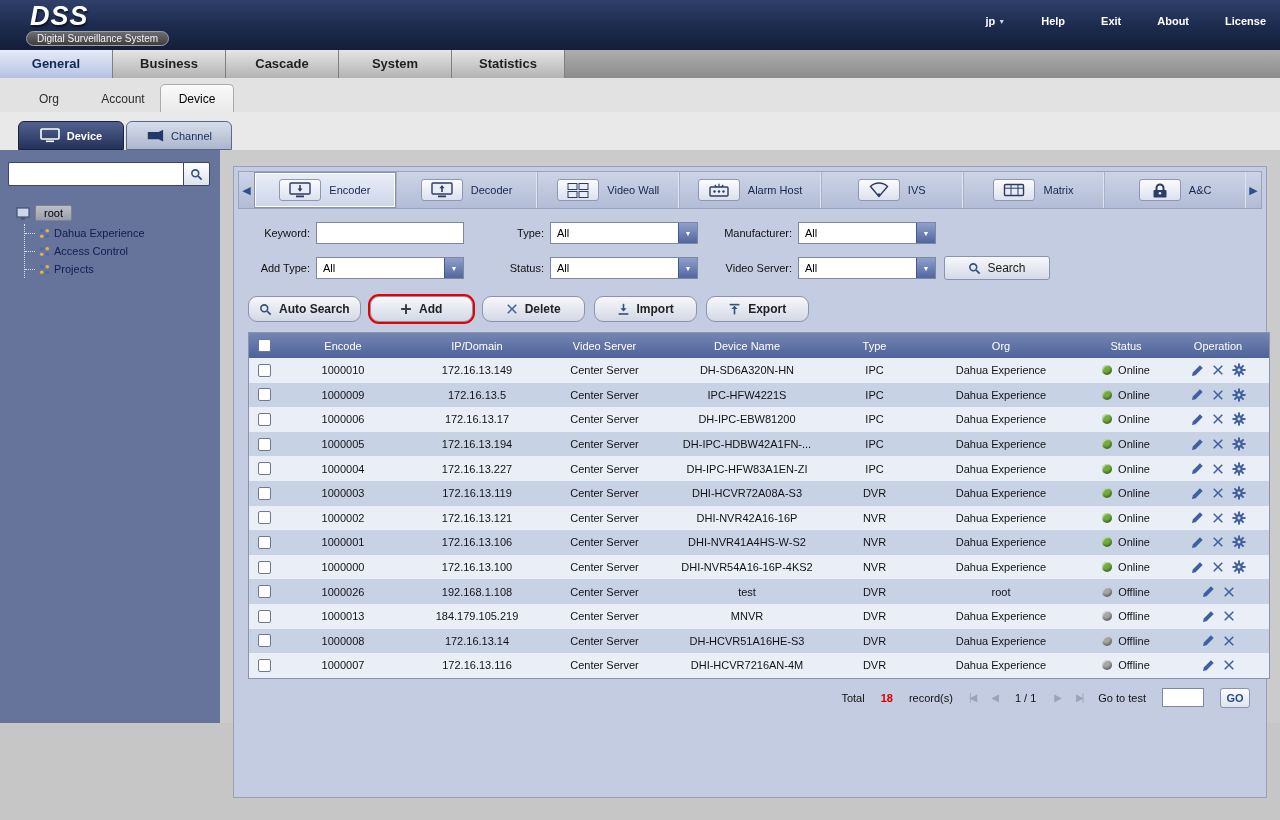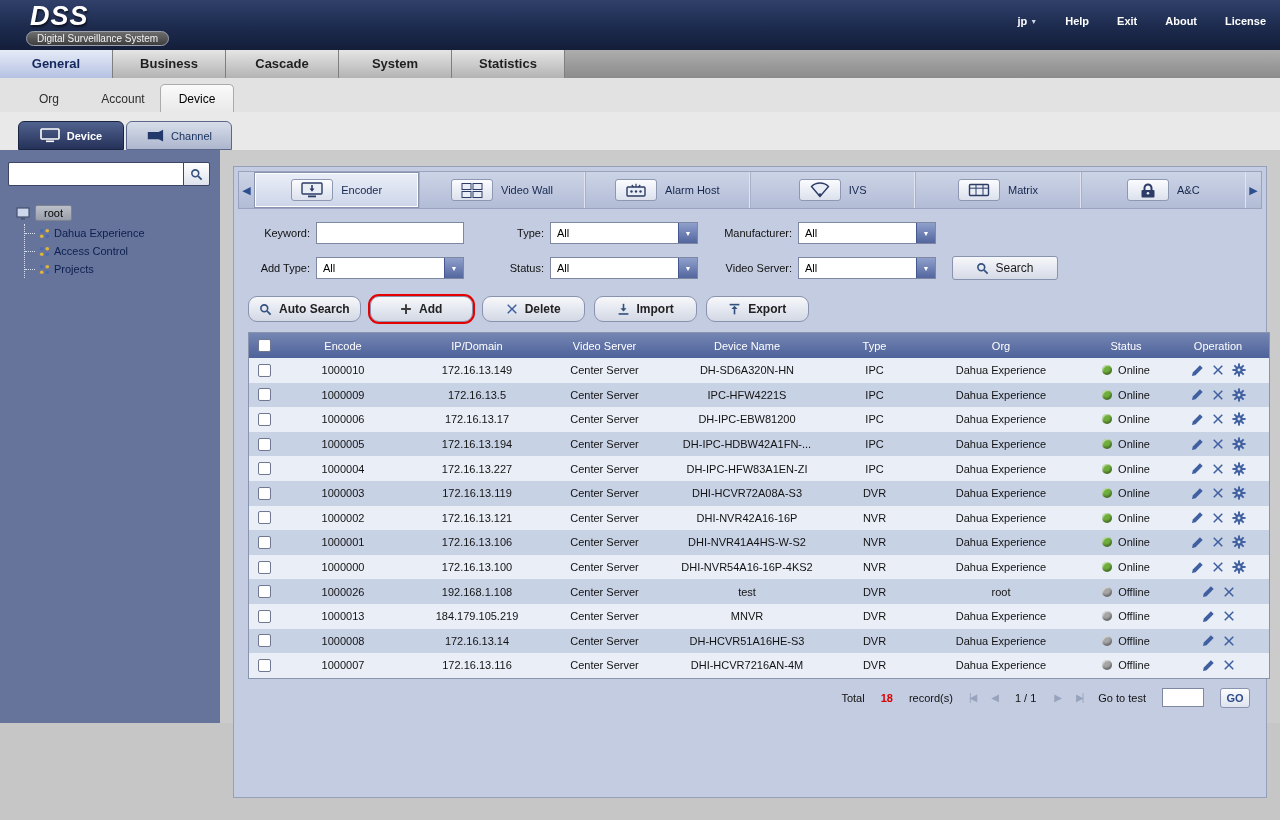--- a/index.html
+++ b/index.html
@@ -3,21 +3,21 @@
 <meta charset="utf-8">
 <style>
   *{box-sizing:border-box;margin:0;padding:0}
   body{width:1280px;height:820px;font-family:"Liberation Sans",sans-serif;background:#c6c6c6;overflow:hidden}
   .app{width:1280px;height:723px;display:flex;flex-direction:column}
 
   
   .topbar{height:50px;background:linear-gradient(180deg,#30406a 0%,#1c2a4d 55%,#141e3a 100%);position:relative;flex:0 0 auto}
   .logo{position:absolute;left:30px;top:1px;color:#fff;font-size:27px;font-weight:bold;font-style:italic;letter-spacing:1px;text-shadow:1px 2px 2px rgba(0,0,0,.6)}
   .tagline{position:absolute;left:26px;top:31px;background:linear-gradient(#6e6e6e,#3e3e3e);border:1px solid #9aa0ac;border-radius:9px;color:#f2f2f2;font-size:10px;padding:1px 10px;white-space:nowrap}
-  .top-links{position:absolute;right:14px;top:15px;display:flex;gap:28px;align-items:center}
+  .top-links{position:absolute;right:14px;top:15px;display:flex;gap:36px;align-items:center}
   .top-link{color:#fff;font-size:11px;font-weight:bold;cursor:pointer;display:flex;align-items:center;gap:3px}
   .caret{font-size:7px;color:#cdd5e6}
 
   
   .main-tabs{height:28px;background:linear-gradient(#adadad,#8b8b8b);display:flex;flex:0 0 auto}
   .main-tab{width:113px;line-height:28px;text-align:center;font-size:13px;font-weight:bold;color:#1f1f1f;background:linear-gradient(#e5e5e5,#b3b3b3);border-right:1px solid #7f7f7f;cursor:pointer}
   .main-tab.active{background:linear-gradient(#e6ebf7,#b5c1e2);color:#14275c}
 
   
   .subtab-bar{height:34px;background:#e2e2e2;display:flex;align-items:flex-end;padding-left:12px;flex:0 0 auto}
@@ -61,21 +61,21 @@
   
   .filters{padding:13px 0 2px 10px;flex:0 0 auto}
   .f-row{display:flex;align-items:center;margin-bottom:12px}
   .f-label{font-size:11px;color:#111;text-align:right;padding-right:6px}
   .l1{width:68px}.l2{width:86px}.l3{width:100px}
   .f-input{width:148px;height:22px;border:1px solid #7e88a3;background:#fff;font-size:11px;padding:0 5px;outline:none}
   .sel{width:148px;height:22px;background:#fff;border:1px solid #7e88a3;position:relative;display:flex;align-items:center;font-size:11px;padding-left:6px;cursor:pointer}
   .sel.narrow{width:138px}
   .sel-arrow{position:absolute;right:0;top:0;bottom:0;width:19px;background:linear-gradient(#8fa0cc,#53669e);border-left:1px solid #44578f;color:#fff;font-size:7px;display:flex;align-items:center;justify-content:center}
   .btn{height:24px;background:linear-gradient(#f7f8fb,#d5dae7);border:1px solid #8a93ad;border-radius:3px;display:inline-flex;align-items:center;justify-content:center;gap:6px;font-size:12px;color:#1c1c1c;cursor:pointer;font-family:inherit}
-  .search-button{margin-left:16px;width:106px}
+  .search-button{margin-left:8px;width:106px}
 
   
   .actions{display:flex;gap:9px;padding:2px 0 10px 10px;flex:0 0 auto}
   .action-btn{min-width:103px;height:26px;background:linear-gradient(#f7f8fb,#d3d8e5);border:1px solid #8a93ad;border-radius:9px;display:inline-flex;align-items:center;justify-content:center;gap:7px;font-size:12px;font-weight:bold;color:#222;cursor:pointer;font-family:inherit;padding:0 10px}
   .action-btn.highlighted{outline:2px solid #e60000}
   .a-icon{display:flex;align-items:center}
 
   
   .table{width:1022px;margin-left:10px;border:1px solid #8a93ad;flex:0 0 auto;background:#e9eef7}
   .t-head{display:flex;align-items:center;height:25px;background:linear-gradient(#7586b2,#4e629b);color:#fff;font-size:11px}
@@ -233,20 +233,31 @@
               <div class="device-tab active">
                 <span class="dt-icon">
                   <svg width="22" height="16" viewBox="0 0 22 16" xmlns="http://www.w3.org/2000/svg">
                     <rect x="1" y="1" width="20" height="11" rx="1" fill="#e8edf6" stroke="#2c3c66" stroke-width="1.4"></rect>
                     <path d="M11 3v4" stroke="#2c3c66" stroke-width="1.6"></path>
                     <path d="M8.5 6.5 11 9.8l2.5-3.3z" fill="#2c3c66"></path>
                     <rect x="7" y="13.5" width="8" height="1.8" fill="#2c3c66"></rect>
                   </svg>
                 </span>
                 <span class="dt-label">Encoder</span>
+              </div>
+              <div class="device-tab">
+                <span class="dt-icon">
+                  <svg width="22" height="16" viewBox="0 0 22 16" xmlns="http://www.w3.org/2000/svg">
+                    <rect x="1" y="1" width="20" height="11" rx="1" fill="#e8edf6" stroke="#2c3c66" stroke-width="1.4"></rect>
+                    <path d="M11 10V6" stroke="#2c3c66" stroke-width="1.6"></path>
+                    <path d="M8.5 6.3 11 3l2.5 3.3z" fill="#2c3c66"></path>
+                    <rect x="7" y="13.5" width="8" height="1.8" fill="#2c3c66"></rect>
+                  </svg>
+                </span>
+                <span class="dt-label">Decoder</span>
               </div>
               <div class="device-tab">
                 <span class="dt-icon">
                   <svg width="22" height="17" viewBox="0 0 22 17" xmlns="http://www.w3.org/2000/svg">
                     <g fill="#e8edf6" stroke="#2c3c66">
                       <rect x="1" y="1.5" width="9" height="6"></rect>
                       <rect x="12" y="1.5" width="9" height="6"></rect>
                       <rect x="1" y="9.5" width="9" height="6"></rect>
                       <rect x="12" y="9.5" width="9" height="6"></rect>
                     </g>

